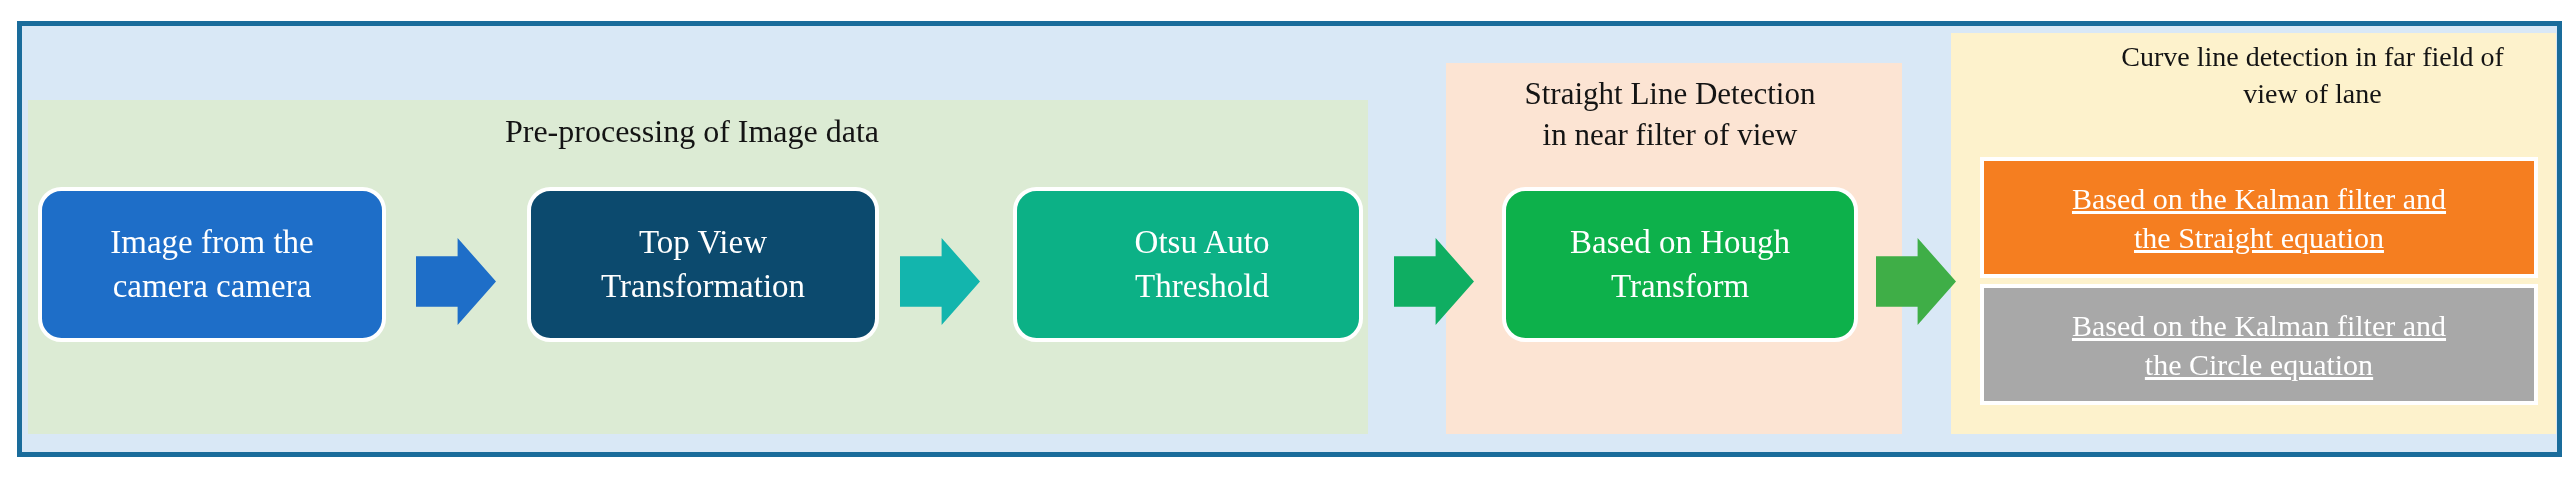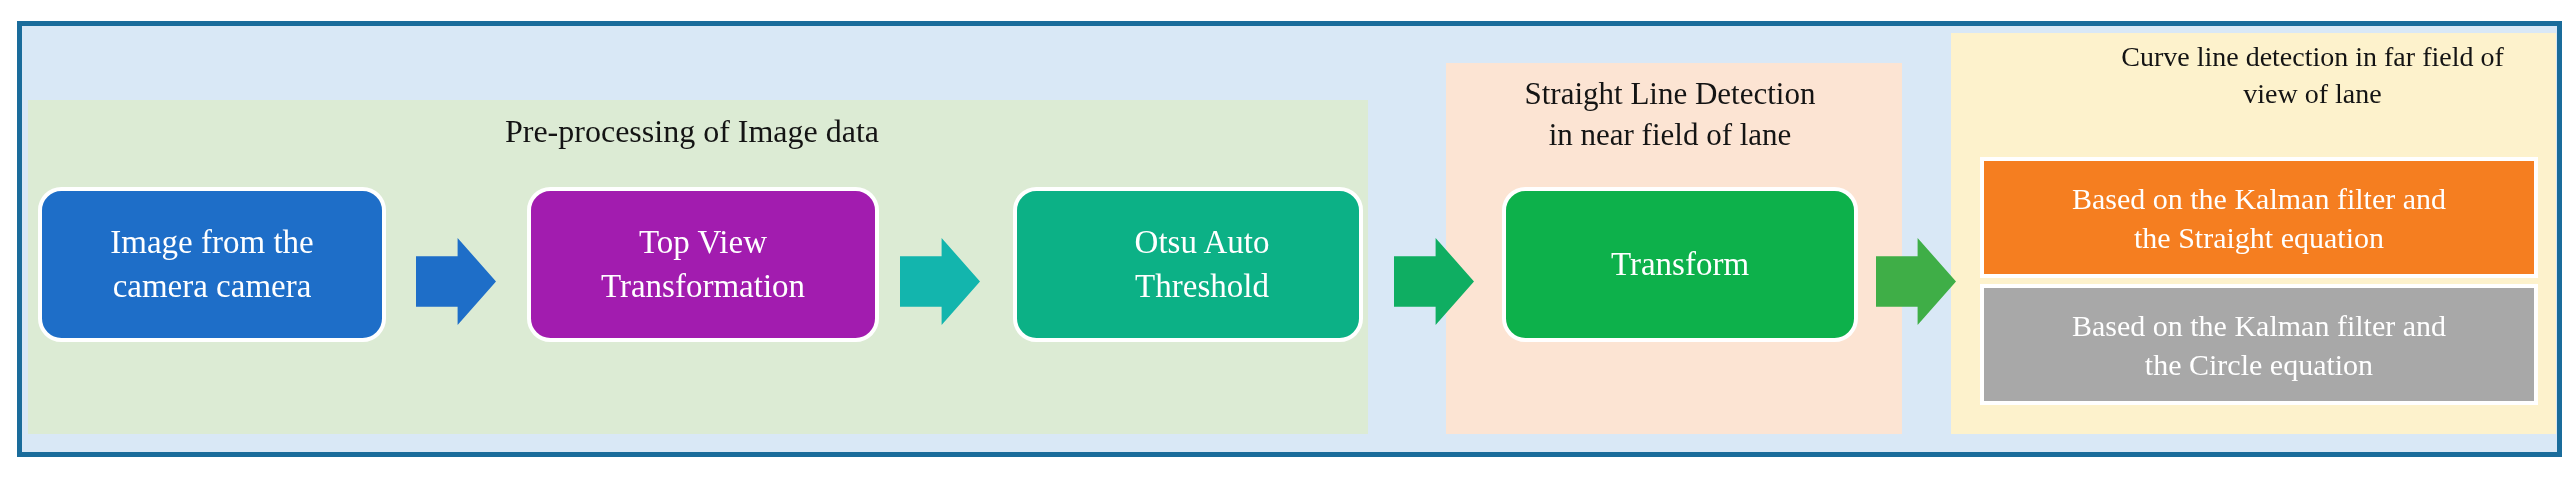--- a/index.html
+++ b/index.html
@@ -87,39 +87,40 @@
     flex-direction: column;
     align-items: center;
     justify-content: center;
     text-align: center;
     color: #ffffff;
     font-size: 33px;
     line-height: 1.32;
     z-index: 3;
   }
   .box-camera   { left: 38px;   width: 348px; background: #1e6ec8; }
-  .box-topview  { left: 527px;  width: 352px; background: #a21caf; }
+  .box-topview  { left: 527px;  width: 352px; background: #0c4a6e; }
   .box-otsu     { left: 1013px; width: 350px; background: #0cb186; padding-left: 28px; }
   .box-hough    { left: 1502px; width: 356px; background: #0db14b; }
   .rect-box {
     position: absolute;
     left: 1980px;
     width: 558px;
     height: 121px;
     box-sizing: border-box;
     border: 4.1px solid #ffffff;
     display: flex;
     flex-direction: column;
     align-items: center;
     justify-content: center;
     text-align: center;
     color: #ffffff;
     font-size: 30px;
     line-height: 1.3;
     z-index: 3;
+    text-decoration: underline;
   }
   .box-parabola { top: 157px; background: #f57e20; }
   .box-circle   { top: 284px; background: #a8a8a8; }
   .flow-arrow {
     position: absolute;
     top: 238px;
     width: 80px;
     height: 87px;
     z-index: 4;
     clip-path: polygon(0 21%, 52% 21%, 52% 0, 100% 50%, 52% 100%, 52% 79%, 0 79%);
@@ -139,21 +140,21 @@
 
   <div class="section section-preprocessing"></div>
   <div class="section section-straight"></div>
   <div class="section section-curve"></div>
 
   <div class="section-title title-preprocessing">
     <span class="line">Pre-processing of Image data</span>
   </div>
   <div class="section-title title-straight">
     <span class="line">Straight Line Detection</span>
-    <span class="line">in near field of lane</span>
+    <span class="line">in near filter of view</span>
   </div>
   <div class="section-title title-curve">
     <span class="line">Curve line detection in far field of</span>
     <span class="line">view of lane</span>
   </div>
 
   <div class="flow-box box-camera">
     <span class="line">Image from the</span>
     <span class="line">camera camera</span>
   </div>
@@ -168,20 +169,21 @@
   <div class="flow-arrow arrow-2"></div>
 
   <div class="flow-box box-otsu">
     <span class="line">Otsu Auto</span>
     <span class="line">Threshold</span>
   </div>
 
   <div class="flow-arrow arrow-3"></div>
 
   <div class="flow-box box-hough">
+    <span class="line">Based on Hough</span>
     <span class="line">Transform</span>
   </div>
 
   <div class="flow-arrow arrow-4"></div>
 
   <div class="rect-box box-parabola">
     <span class="line">Based on the Kalman filter and</span>
     <span class="line">the Straight equation</span>
   </div>
 

